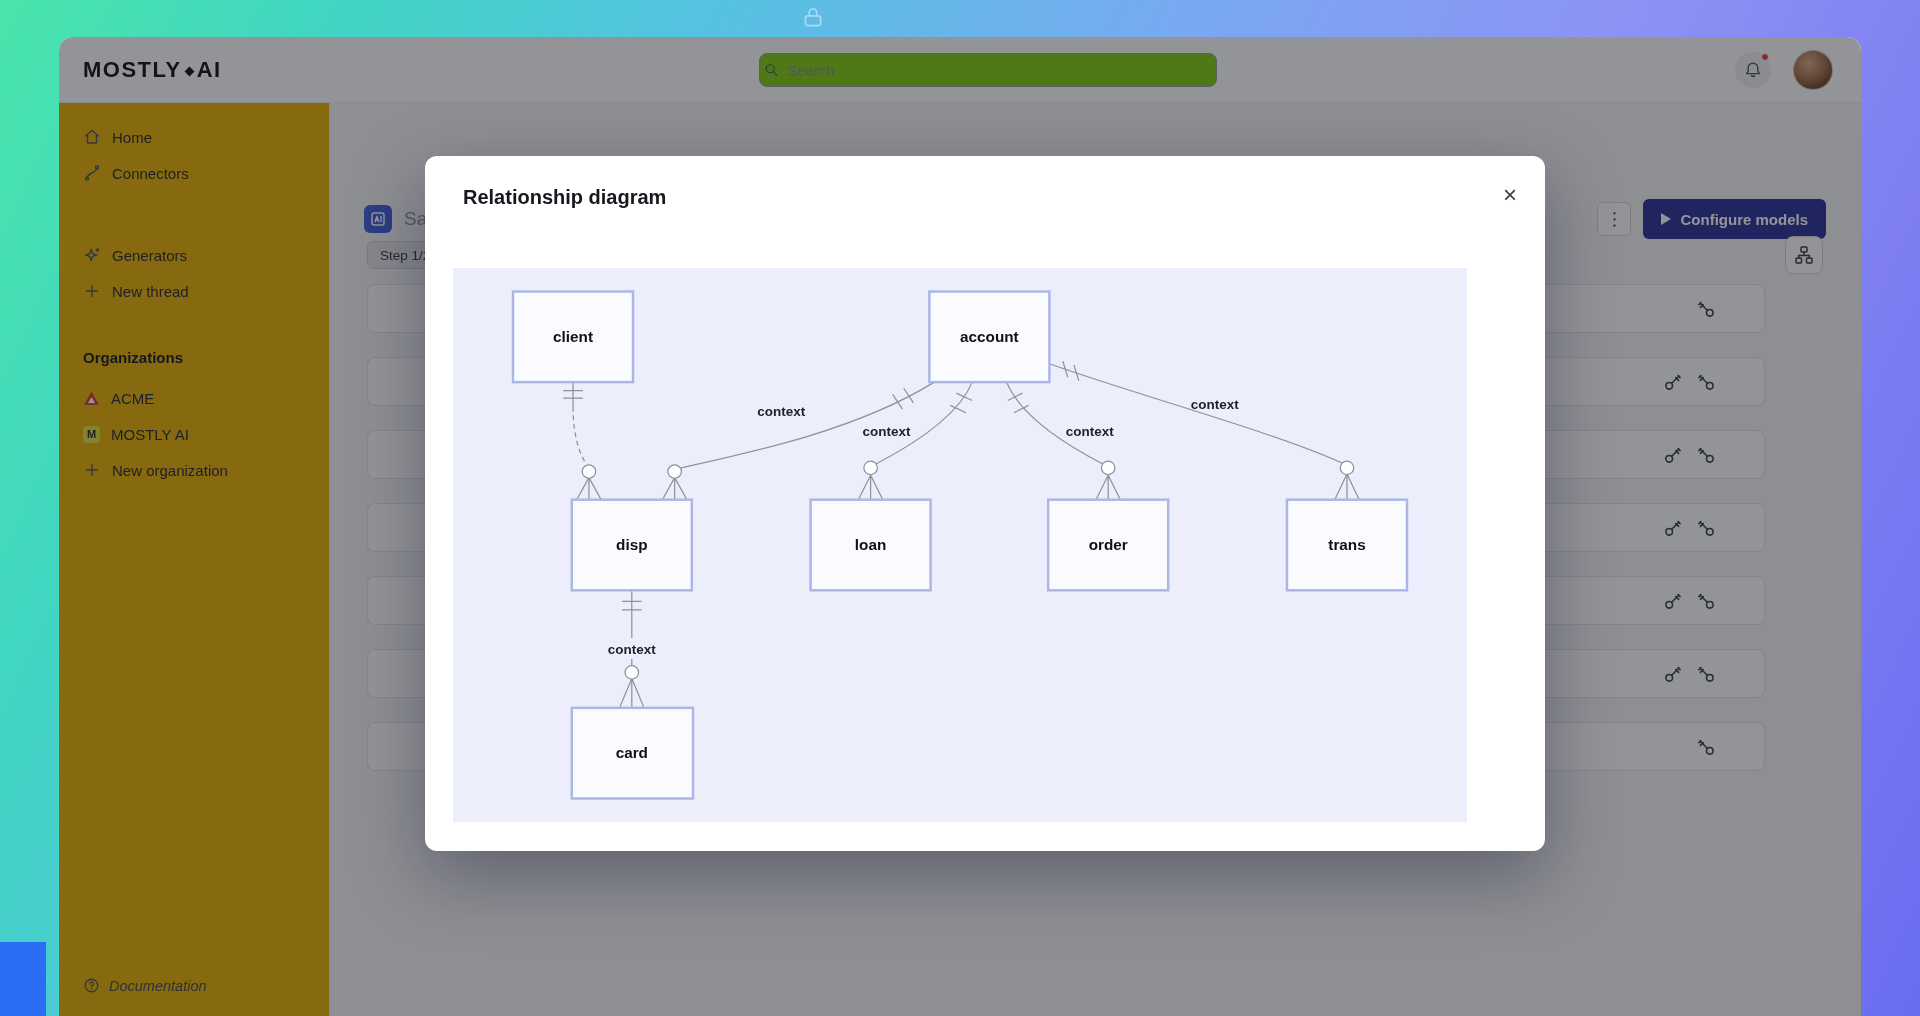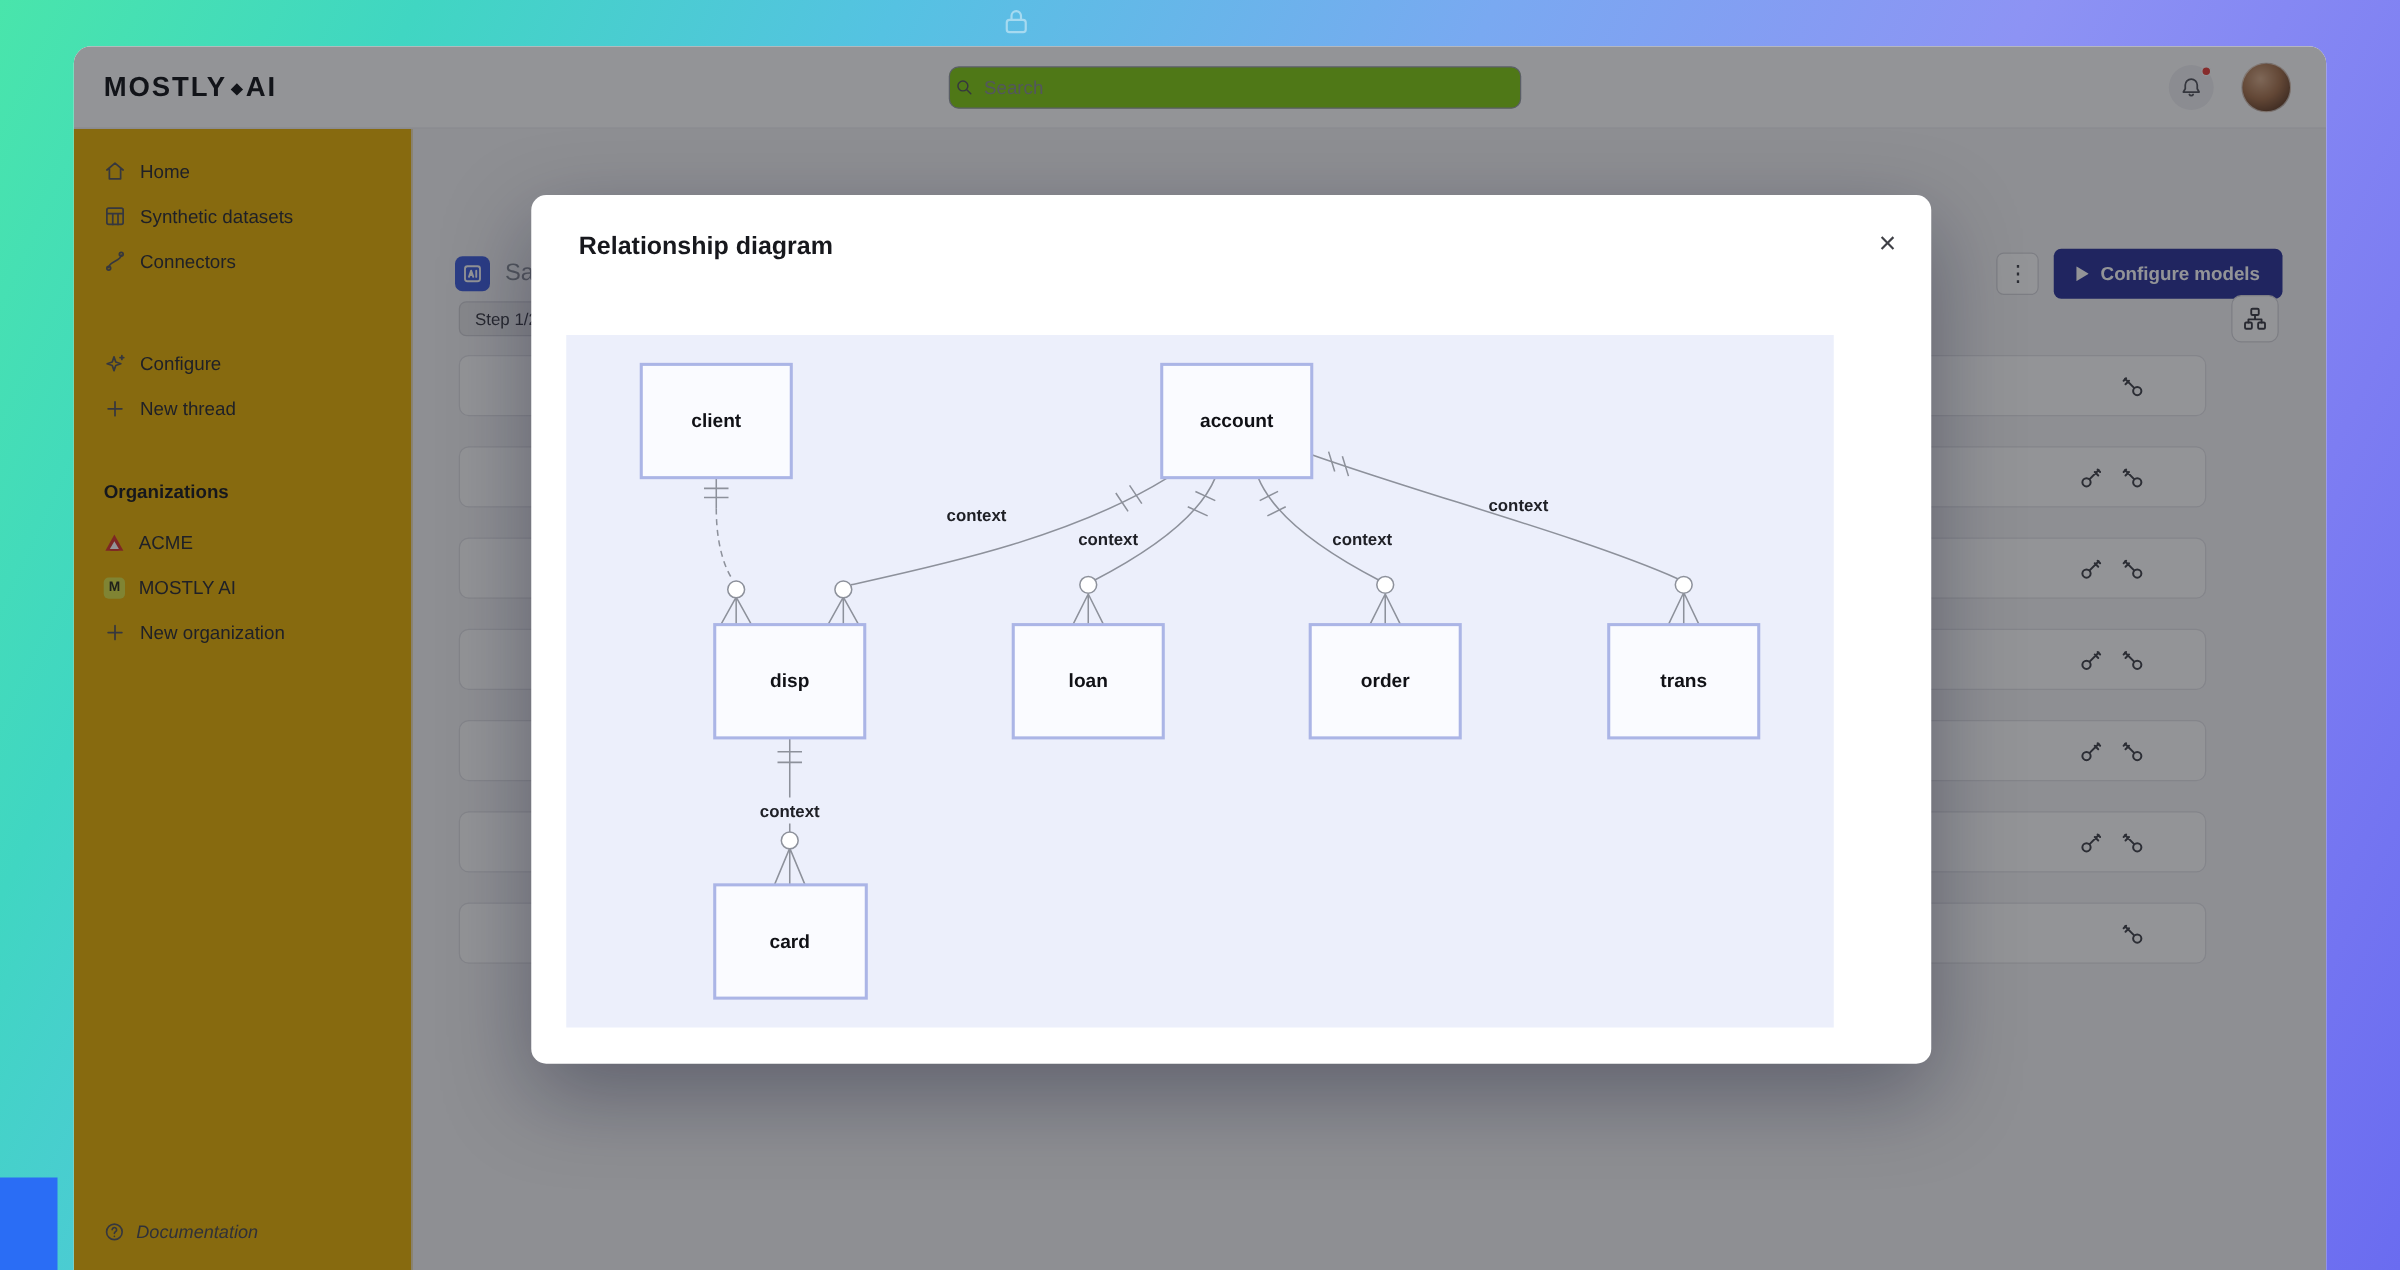--- a/index.html
+++ b/index.html
@@ -147,42 +147,35 @@
 
   <div class="sidebar">
     <div class="nav-item">
       <svg class="ic" width="18" height="18" viewBox="0 0 18 18">
         <path d="M2.5 8 L9 2.5 L15.5 8 M4.5 6.8 V15 H13.5 V6.8"></path>
       </svg>
       <span>Home</span>
     </div>
     <div class="nav-item">
       <svg class="ic" width="18" height="18" viewBox="0 0 18 18">
-        <rect x="2.5" y="2.5" width="13" height="13" rx="1.5"></rect>
-        <path d="M2.5 6.8 H15.5 M7.2 6.8 V15.5 M11.4 6.8 V15.5"></path>
-      </svg>
-      <span>Synthetic datasets</span>
-    </div>
-    <div class="nav-item">
-      <svg class="ic" width="18" height="18" viewBox="0 0 18 18">
         <path d="M4 14 C4 9 14 9 14 4"></path>
         <circle cx="4" cy="14.6" r="1.5"></circle>
         <circle cx="14" cy="3.4" r="1.5"></circle>
       </svg>
       <span>Connectors</span>
     </div>
 
     <div class="section-gap"></div>
 
     <div class="nav-item">
       <svg class="ic" width="18" height="18" viewBox="0 0 18 18">
         <path d="M8.2 3.5 L9.6 7.6 L13.7 9 L9.6 10.4 L8.2 14.5 L6.8 10.4 L2.7 9 L6.8 7.6 Z"></path>
         <path d="M14.5 2.5 V5.5 M13 4 H16"></path>
       </svg>
-      <span>Configure</span>
+      <span>Generators</span>
     </div>
     <div class="nav-item">
       <svg class="ic" width="18" height="18" viewBox="0 0 18 18">
         <path d="M9 3.5 V14.5 M3.5 9 H14.5"></path>
       </svg>
       <span>New thread</span>
     </div>
 
     <div class="section-label">Organizations</div>
 

